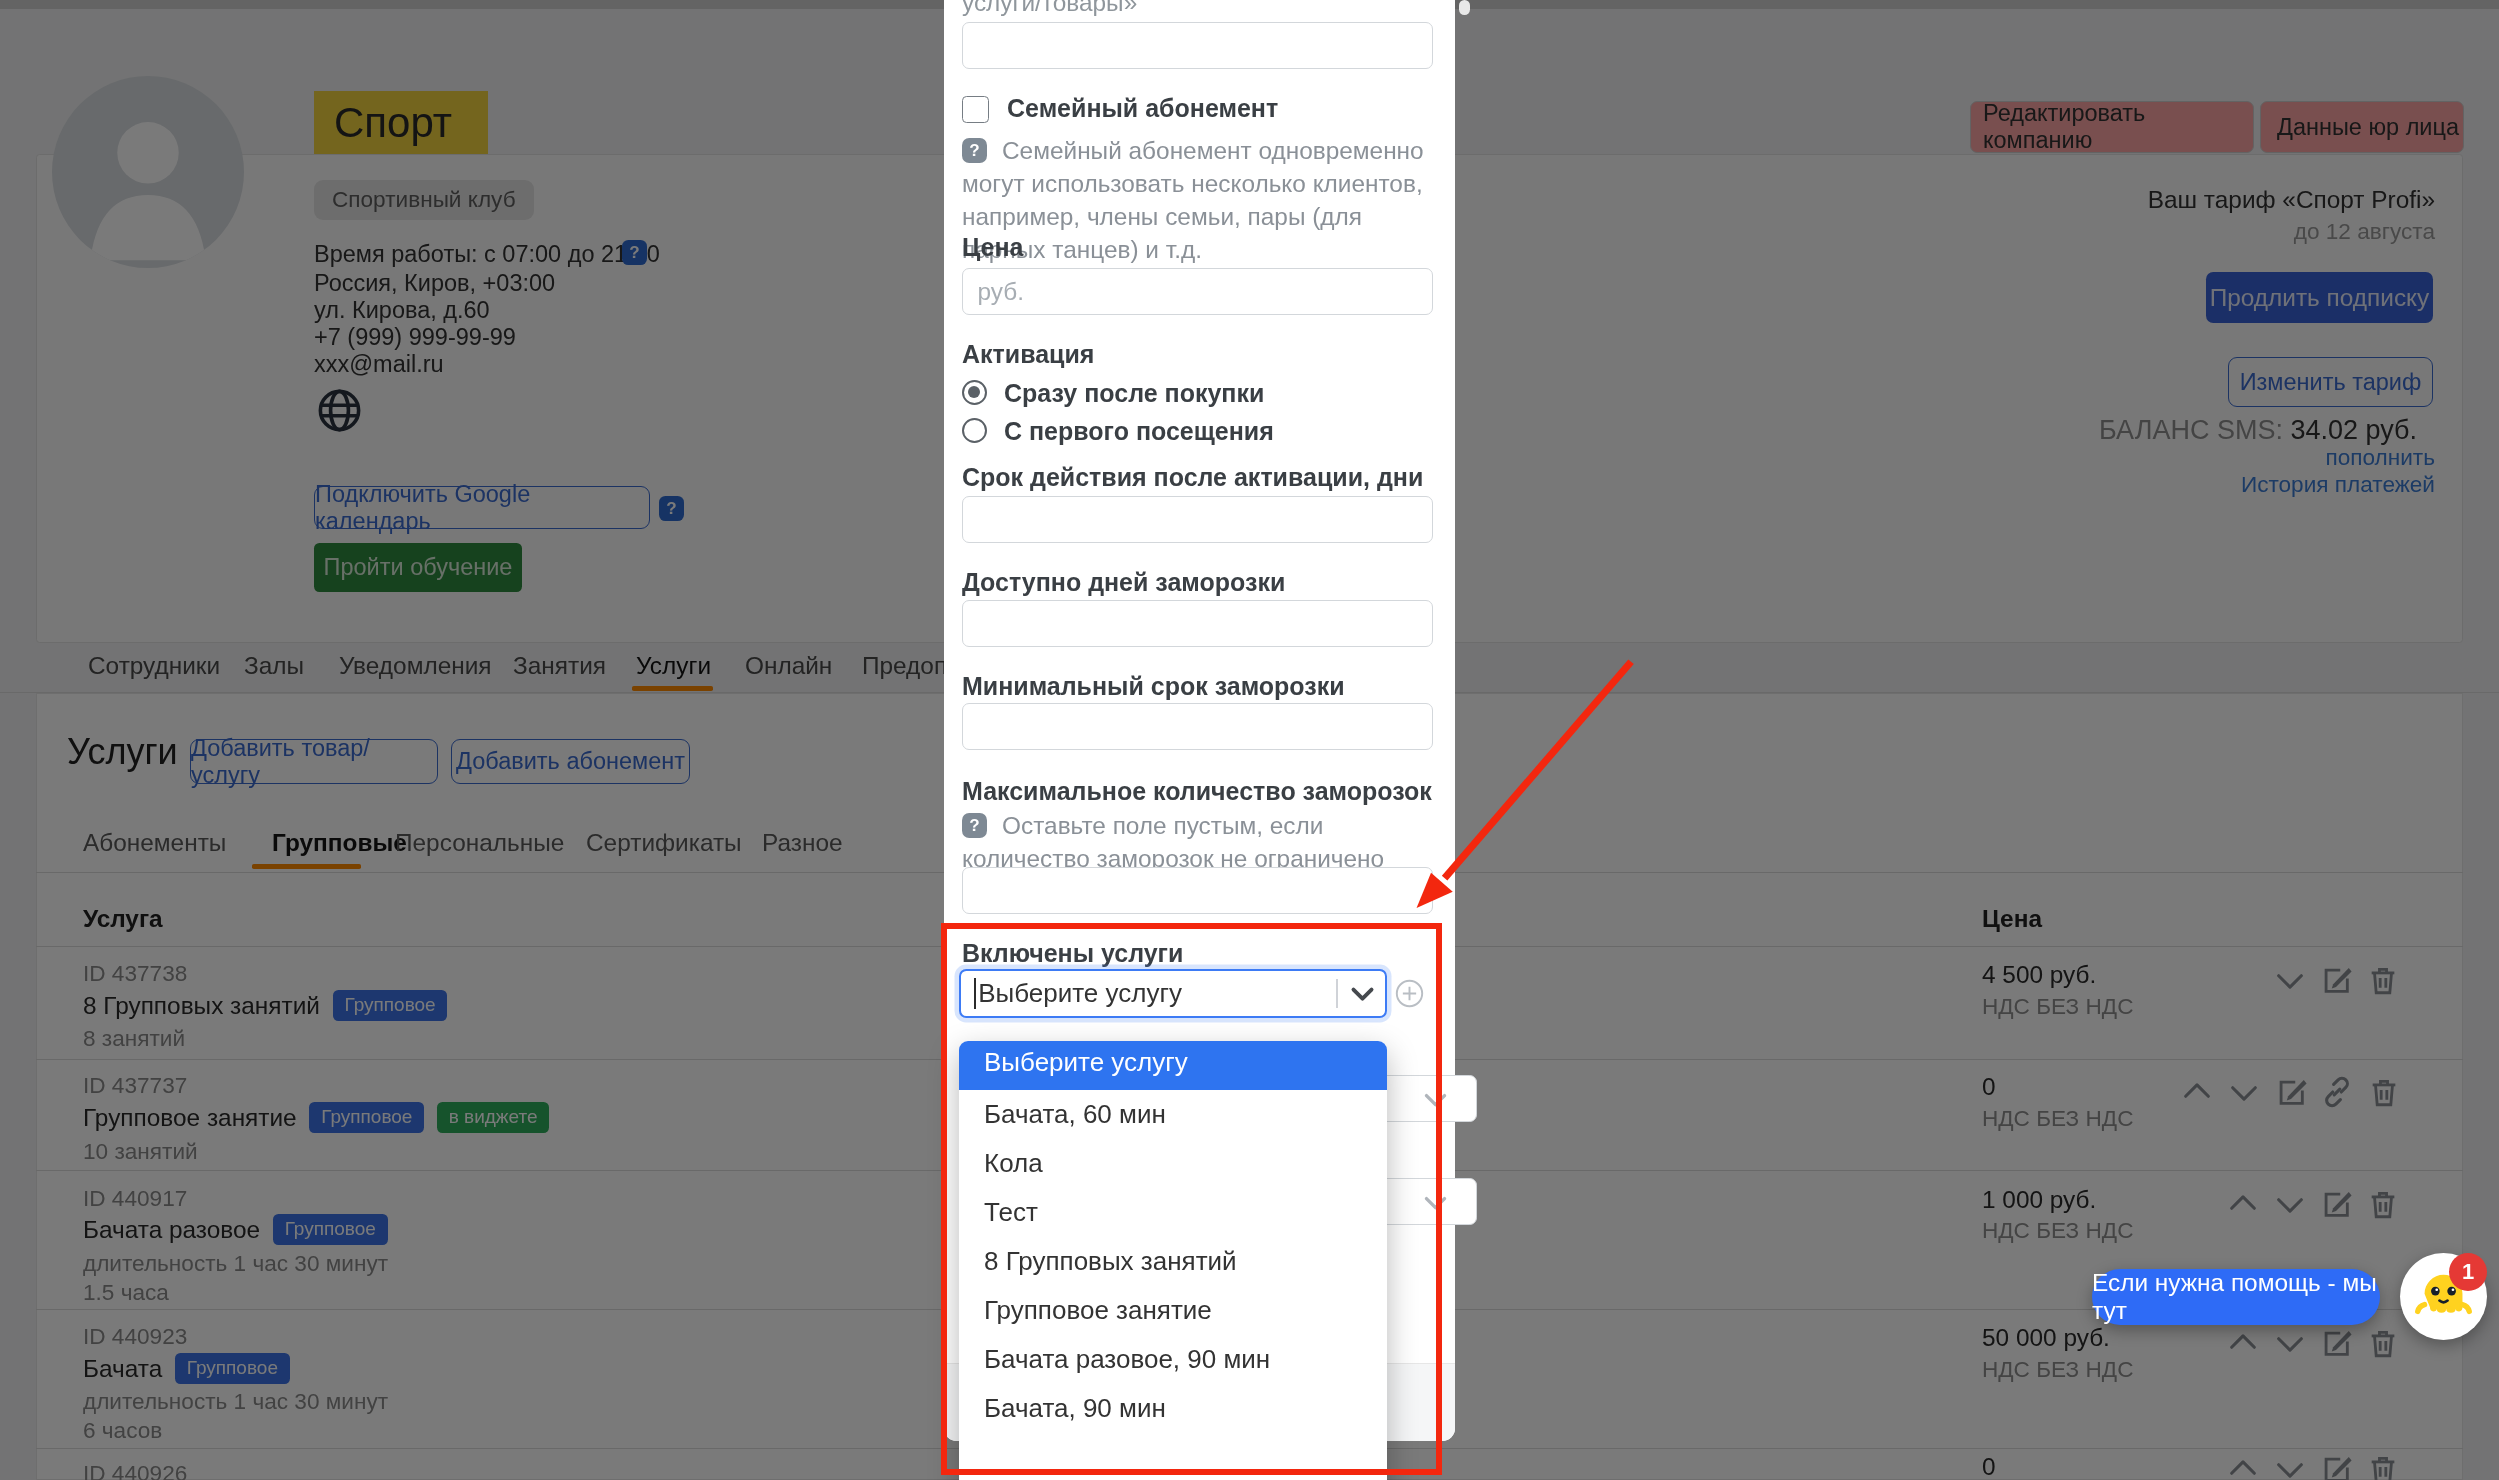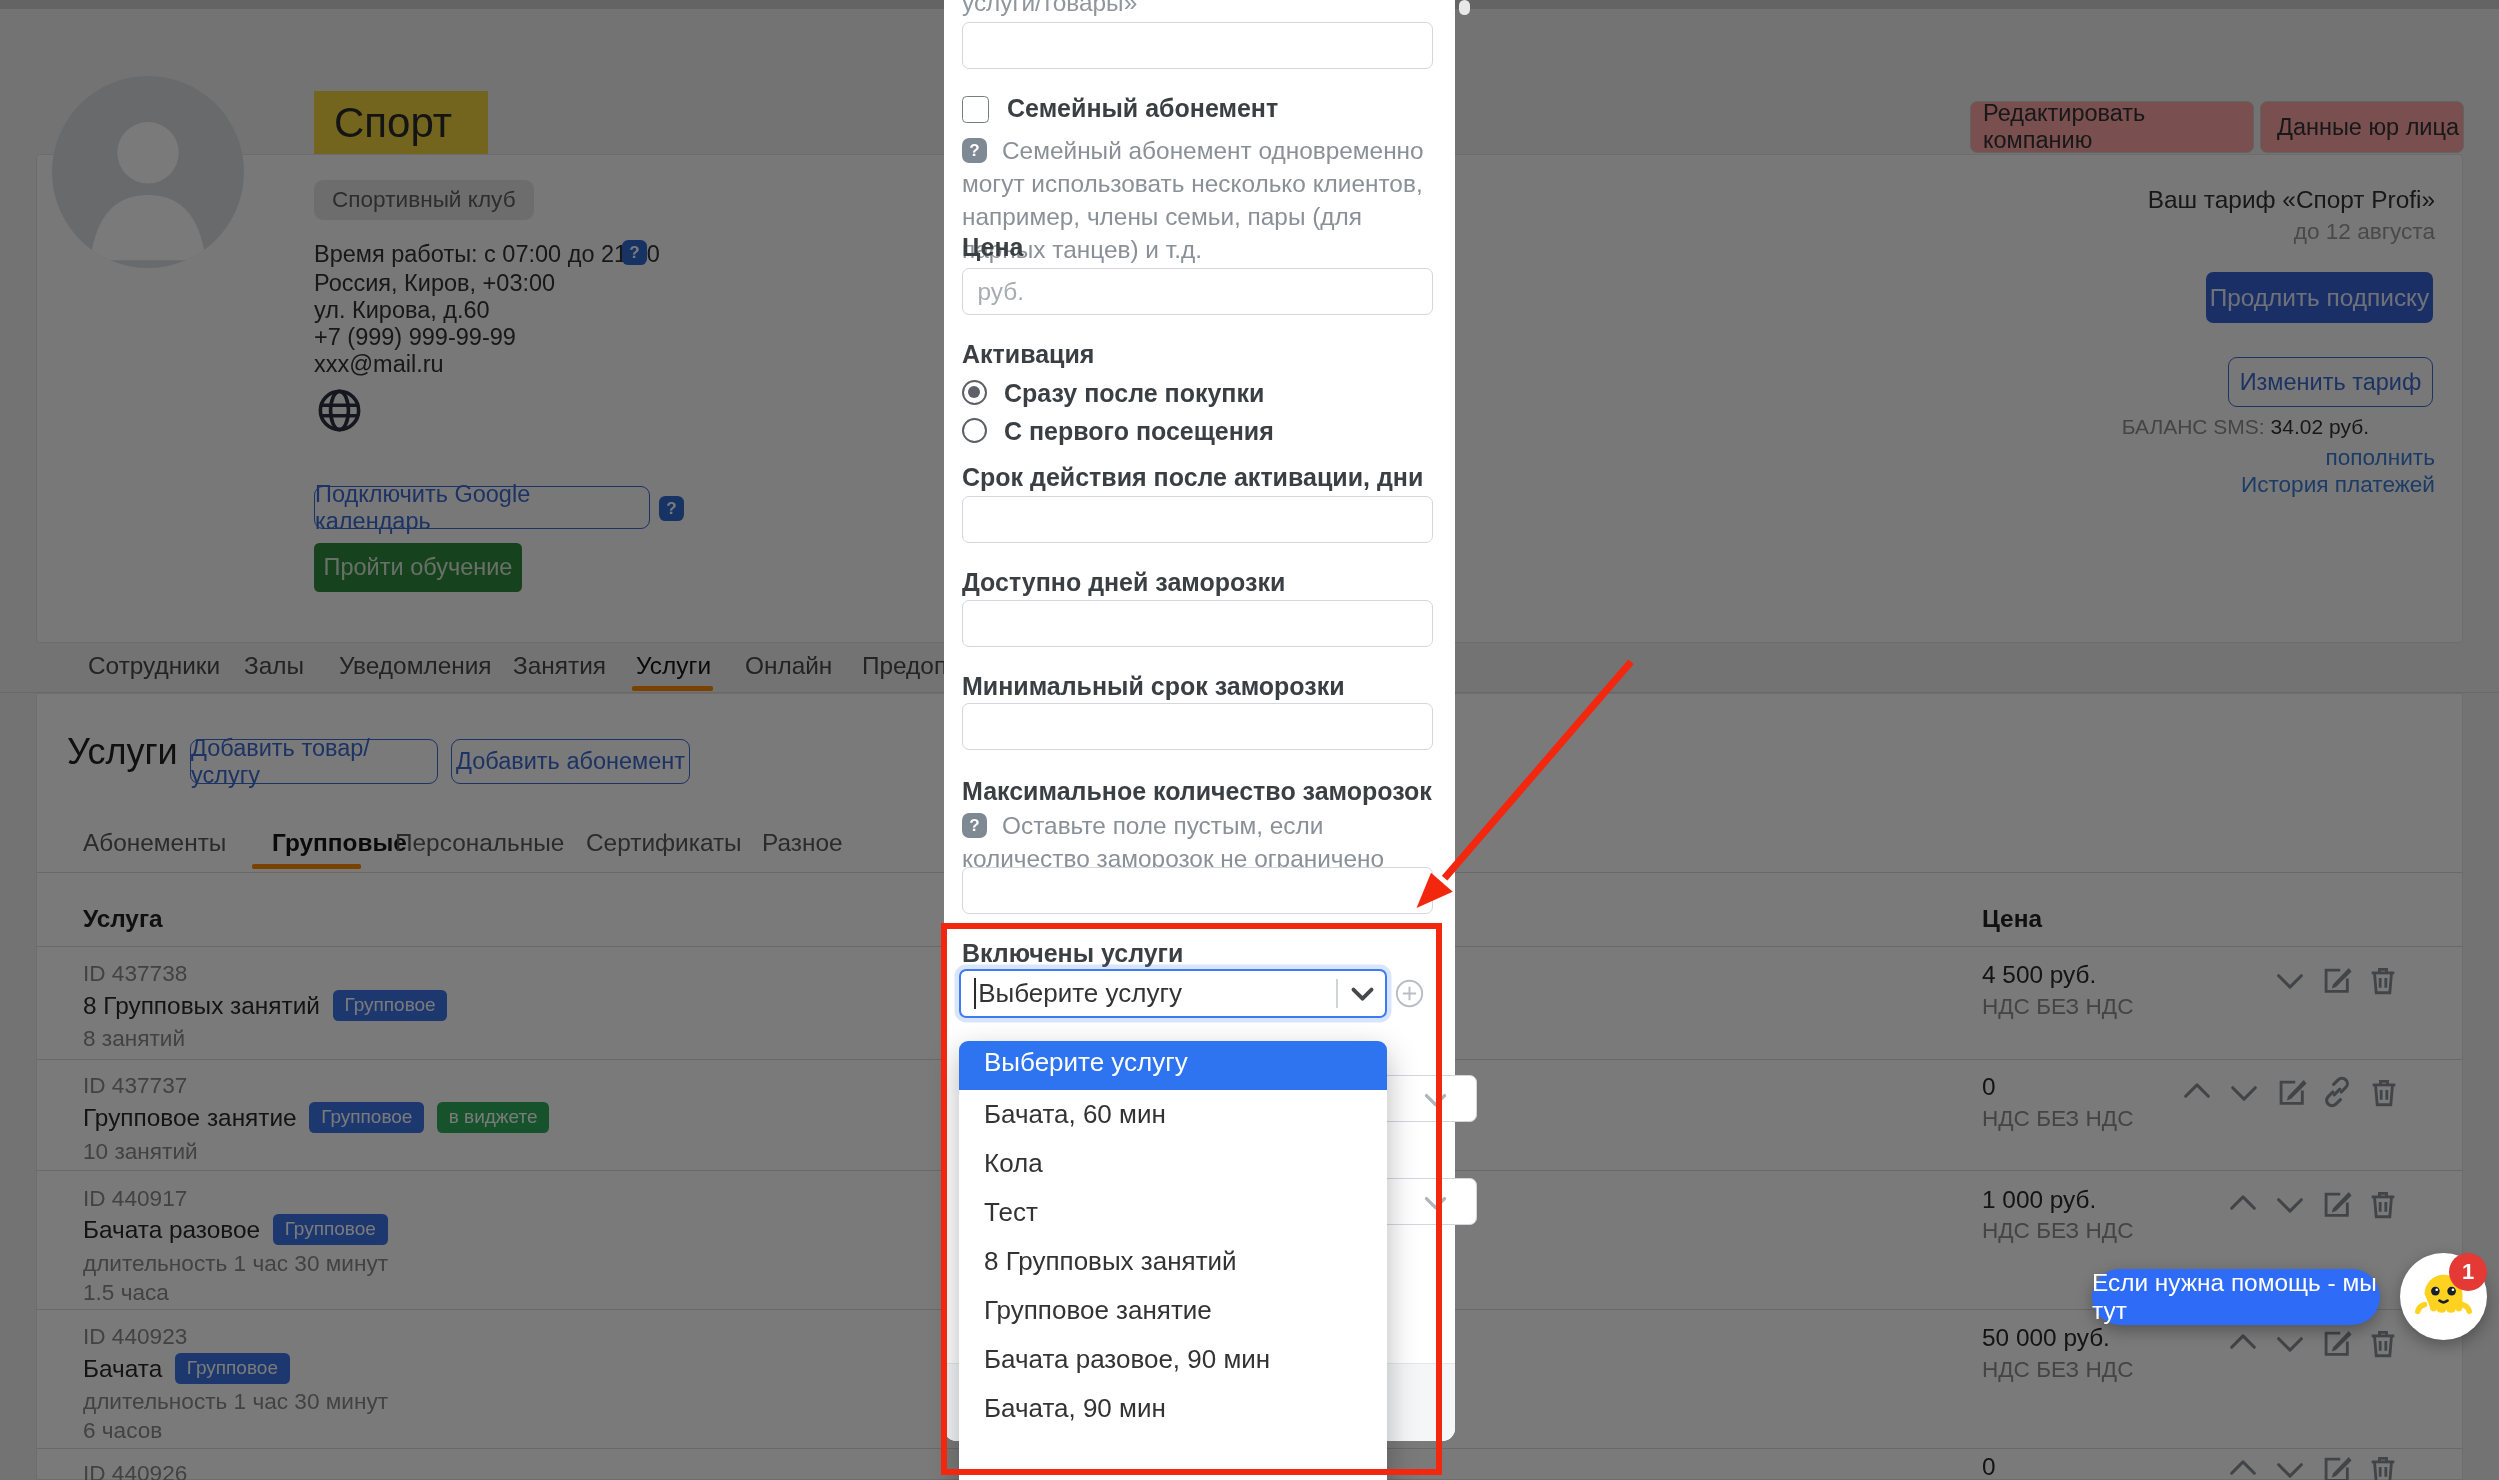--- a/index.html
+++ b/index.html
@@ -151,21 +151,21 @@
   <div class="abs btn-green" style="left:314px; top:543px; width:208px; height:49px;">Пройти обучение</div>
 
   <div class="abs btn-gray-outline" style="left:1970px; top:101px; width:284px; height:52px;">Редактировать компанию</div>
   <div class="abs btn-gray-outline" style="left:2260px; top:101px; width:204px; height:52px;">Данные юр лица</div>
 
   <div class="abs right-text" style="left:2073px; top:186px; width:362px; font-size:24.4px; color:#333;">Ваш тариф «Спорт Profi»</div>
   <div class="abs right-text" style="left:2073px; top:219px; width:362px; font-size:22.6px; color:#999;">до 12 августа</div>
   <div class="abs btn-blue-filled" style="left:2206px; top:272px; width:227px; height:51px;">Продлить подписку</div>
   <div class="abs btn-outline-blue" style="left:2228px; top:357px; width:205px; height:50px;">Изменить тариф</div>
 
-  <div class="abs right-text" style="left:1916px; top:415px; width:453px; font-size:21px;">
+  <div class="abs right-text" style="left:1964px; top:415px; width:453px; font-size:27px;">
     <span style="color:#8f8f8f;">БАЛАНС SMS:</span>
     <span style="color:#333;">34.02 руб.</span>
   </div>
   <div class="abs right-text link-blue" style="left:2073px; top:445px; width:362px; font-size:22.6px;">пополнить</div>
   <div class="abs right-text link-blue" style="left:2073px; top:472px; width:362px; font-size:22.6px;">История платежей</div>
 
   <div class="abs nav-tab" style="left:88px;  top:652px;">Сотрудники</div>
   <div class="abs nav-tab" style="left:244px; top:652px;">Залы</div>
   <div class="abs nav-tab" style="left:339px; top:652px;">Уведомления</div>
   <div class="abs nav-tab" style="left:513px; top:652px;">Занятия</div>

